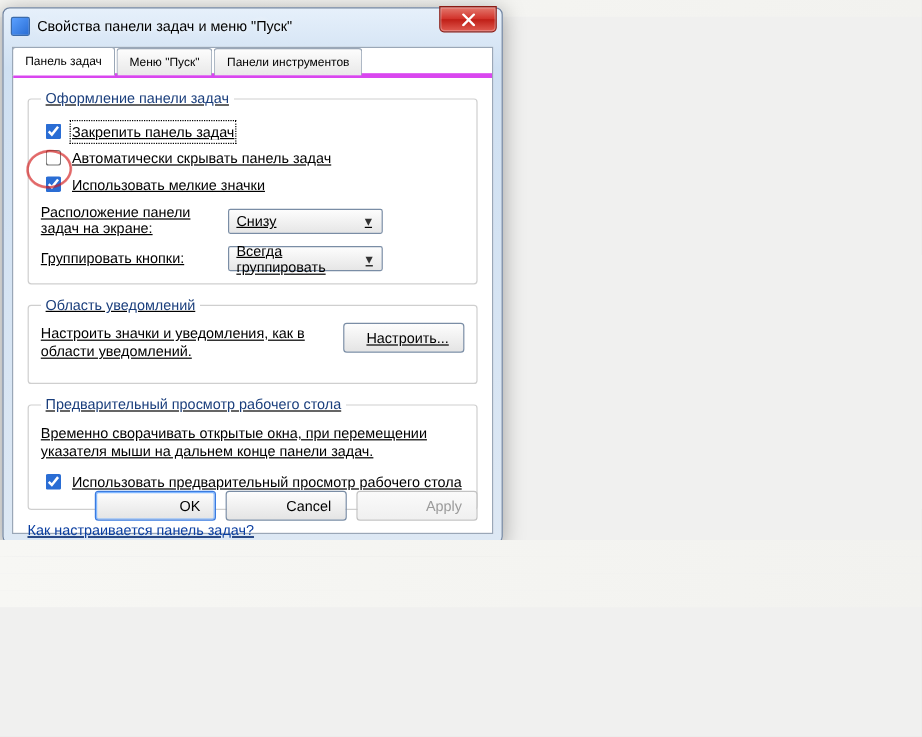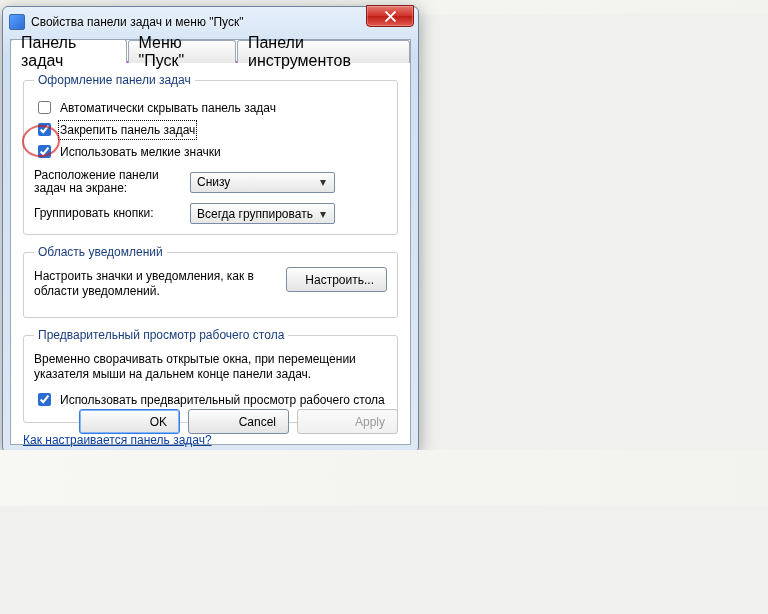--- a/index.html
+++ b/index.html
@@ -98,21 +98,21 @@
   .tabs-bar {
     position: absolute;
     left: 7px; right: 7px; top: 32px;
     height: 22px;
     display: flex;
     z-index: 2;
   }
   .tab {
     height: 22px;
     padding: 0 10px;
-    font-size: 16px;
+    font-size: 10px;
     display: flex;
     align-items: center;
     border: 1px solid #9aa7b7;
     border-bottom: none;
     border-top-left-radius: 3px;
     border-top-right-radius: 3px;
     margin-right: 1px;
     background: linear-gradient(180deg,#fdfdfd,#e8e8e8);
     position: relative;
     top: 1px;
@@ -121,21 +121,22 @@
   .tab.active {
     background: #fff;
     top: 0;
     height: 23px;
     z-index: 5;
   }
   .client-area-inner {
     position: absolute;
     left: 0; right: 0; bottom: 0;
     top: 21px;
-    border-top: 2px solid #d946ef;
+    border-top: 4px solid #d946ef;
+    text-decoration: underline;
   }
   .tab-pad {
     padding: 10px 12px 10px 12px;
   }
 
   fieldset.groupbox {
     border: 1px solid #cfcfcf;
     border-radius: 3px;
     margin: 0 0 10px 0;
     padding: 8px 10px 10px 10px;
@@ -166,21 +167,21 @@
     align-items: center;
     margin-top: 8px;
     gap: 0;
   }
   .form-row .lbl {
     width: 156px;
     font-size: 12px;
     line-height: 13px;
   }
   .win-select {
-    width: 145px;
+    width: 129px;
     height: 21px;
     font: 12px "Segoe UI", sans-serif;
     border: 1px solid #7a8da5;
     border-radius: 2px;
     background: linear-gradient(180deg,#fdfdfd,#e6e6e6);
     box-sizing: border-box;
     display:flex;align-items:center;justify-content:space-between;
     padding:0 4px 0 6px;
   }
   .win-select .arrow{
@@ -273,27 +274,27 @@
     </div>
 
     <div class="client-area">
       <div class="client-area-inner">
       <div class="tab-pad">
 
         <fieldset class="groupbox">
           <legend>Оформление панели задач</legend>
 
           <label class="cb">
+            <input type="checkbox" checked="" style="">
+            <span class="dotted-focus">Закрепить панель задач</span>
+          </label>
+
+          <label class="cb">
             <input type="checkbox" style="">
             <span>Автоматически скрывать панель задач</span>
-          </label>
-
-          <label class="cb">
-            <input type="checkbox" checked="" style="">
-            <span class="dotted-focus">Закрепить панель задач</span>
           </label>
 
           <label class="cb">
             <input type="checkbox" checked="" style="">
             <span>Использовать мелкие значки</span>
           </label>
 
           <div class="form-row">
             <div class="lbl">Расположение панели задач на экране:</div>
             <div class="win-select">

